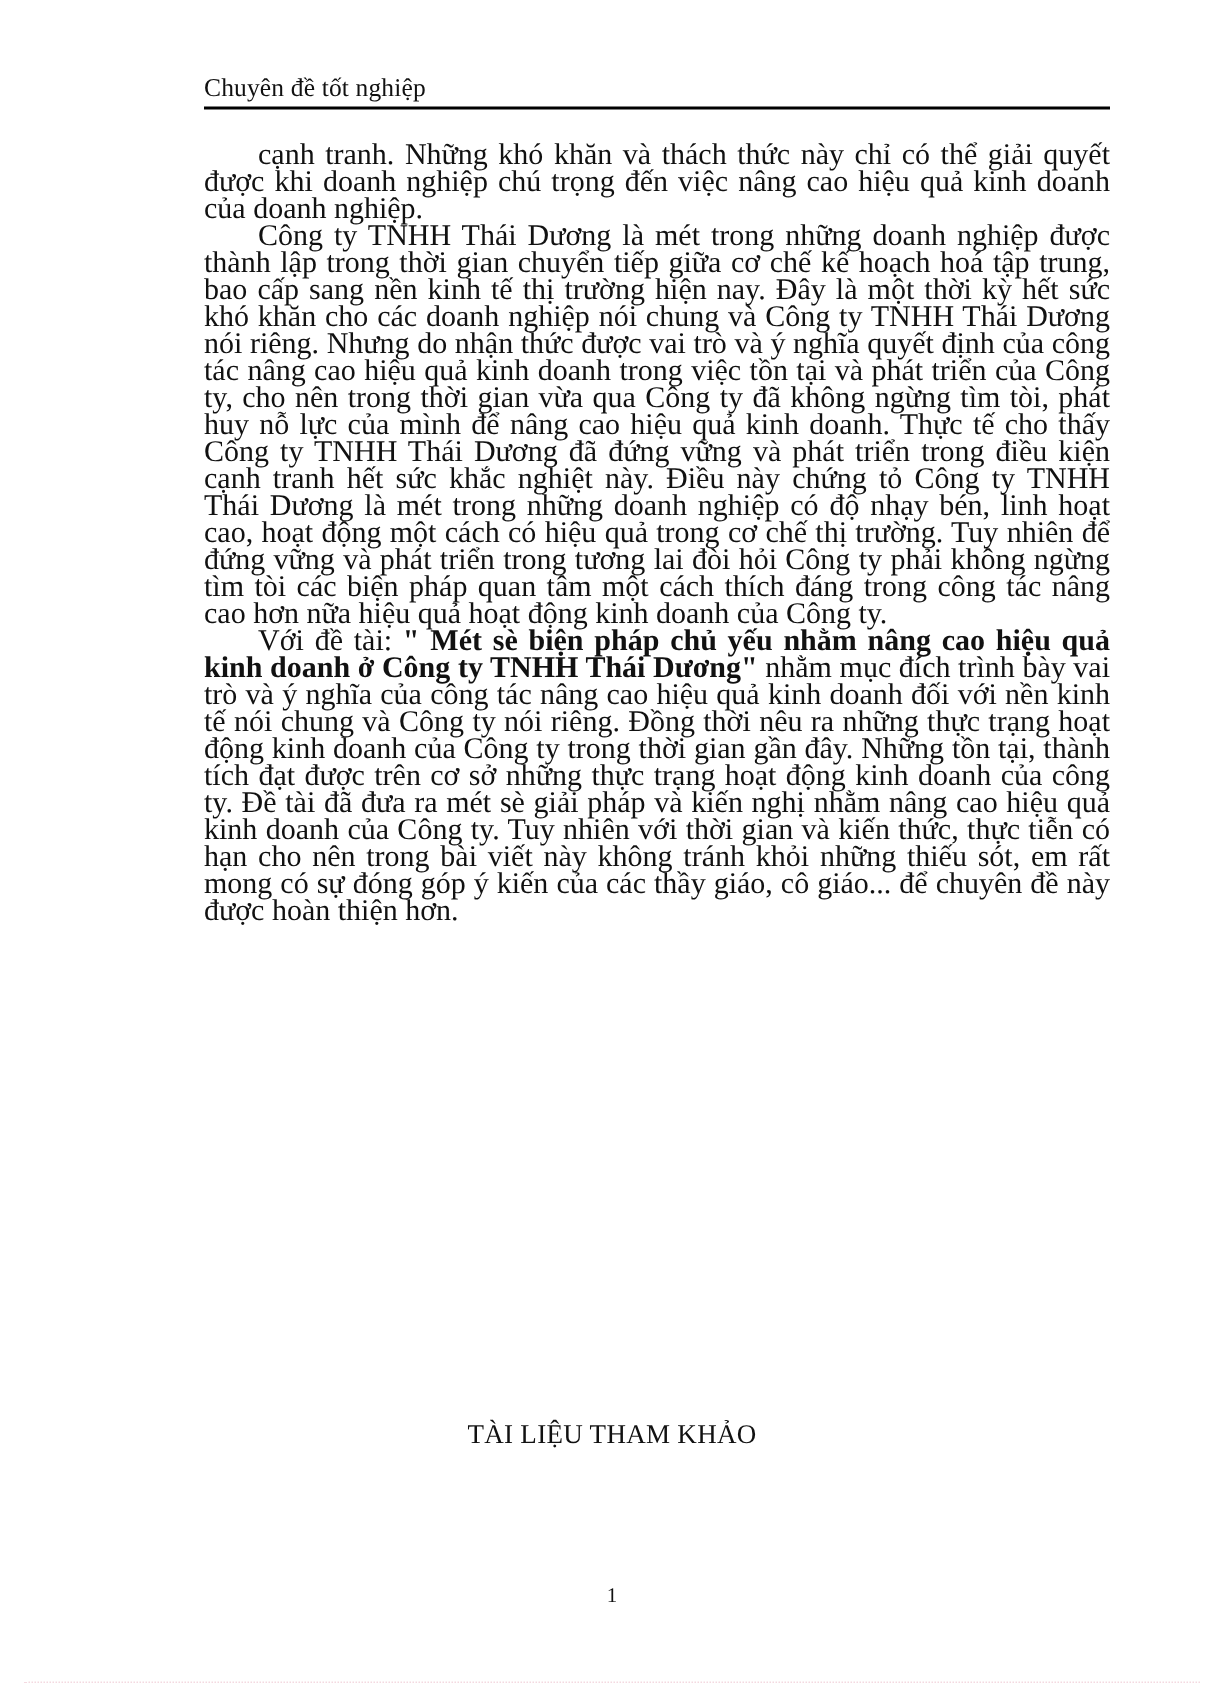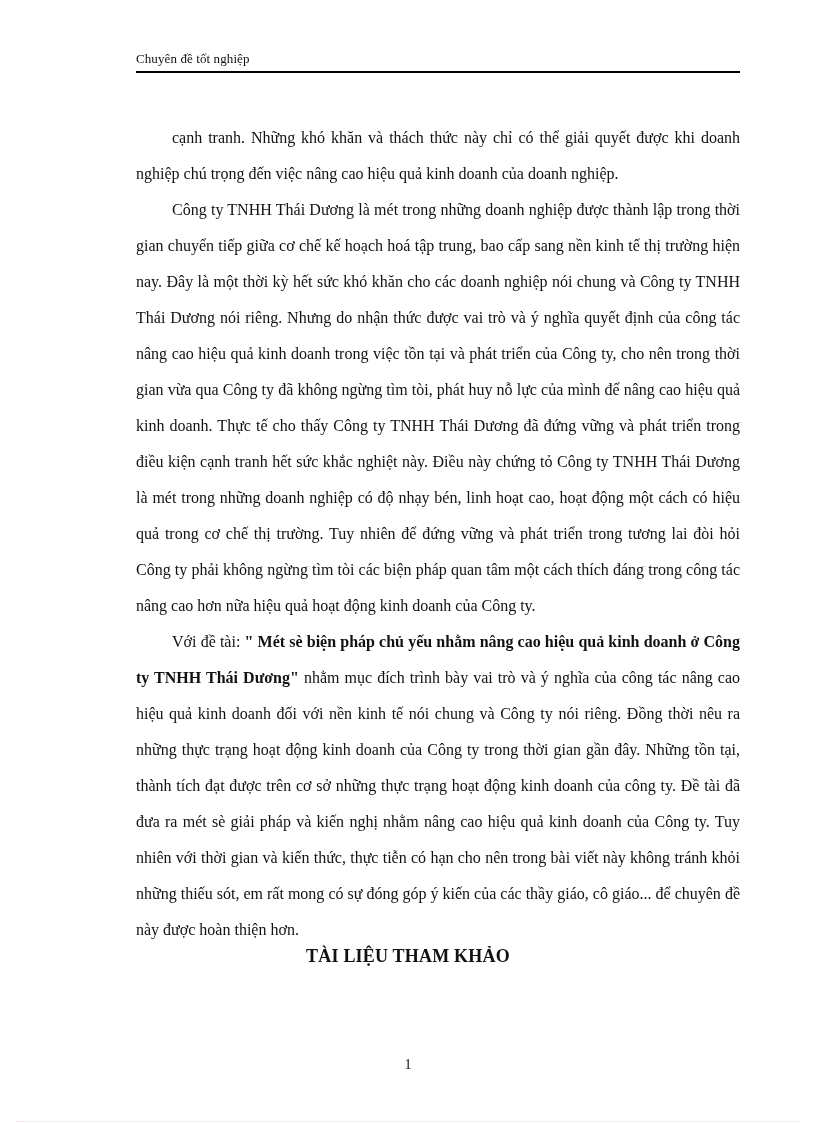--- a/index.html
+++ b/index.html
@@ -1,23 +1,23 @@
 <!DOCTYPE html>
 <html><head>
 <meta charset="utf-8">
 <style>
   html, body { margin: 0; padding: 0; background: #ffffff; }
   body { width: 816px; height: 1123px; position: relative; overflow: hidden; font-family: "Liberation Serif", "DejaVu Serif", serif; color: #111; }
   .page { position: absolute; left: 0; top: 0; width: 816px; height: 1123px; }
   .header { position: absolute; left: 136px; top: 49px; width: 604px; height: 22px; border-bottom: 2px solid #000; }
-  .header-title { font-size: 13px; line-height: 20px; letter-spacing: 0.1px; text-align: center; }
-  .body { position: absolute; left: 136px; top: 120px; width: 604px; font-size: 16px; line-height: 36px; text-align: justify; }
+  .header-title { font-size: 17px; line-height: 20px; letter-spacing: 0.1px; text-align: center; }
+  .body { position: absolute; left: 136px; top: 94px; width: 604px; font-size: 20px; line-height: 18px; text-align: justify; }
   .para { margin: 0; text-indent: 36px; }
   .para b { font-weight: bold; }
-  .ref-heading { position: absolute; left: 0; width: 816px; top: 944px; text-align: center; font-weight: bold; font-size: 18px; line-height: 24px; letter-spacing: 0.2px; }
+  .ref-heading { position: absolute; left: 0; width: 816px; top: 944px; text-align: center; font-weight: normal; font-size: 18px; line-height: 24px; letter-spacing: 0.2px; }
   .page-number { position: absolute; left: 0; width: 816px; top: 1056px; text-align: center; font-size: 14px; line-height: 18px; }
   .page-edge { position: absolute; left: 16px; right: 16px; top: 1121px; border-top: 1px dotted #f4d9e0; }
 </style>
 </head>
 <body>
 
 <div class="page">
   <div class="header">
     <span class="header-title">Chuyên đề tốt nghiệp</span>
   </div>

